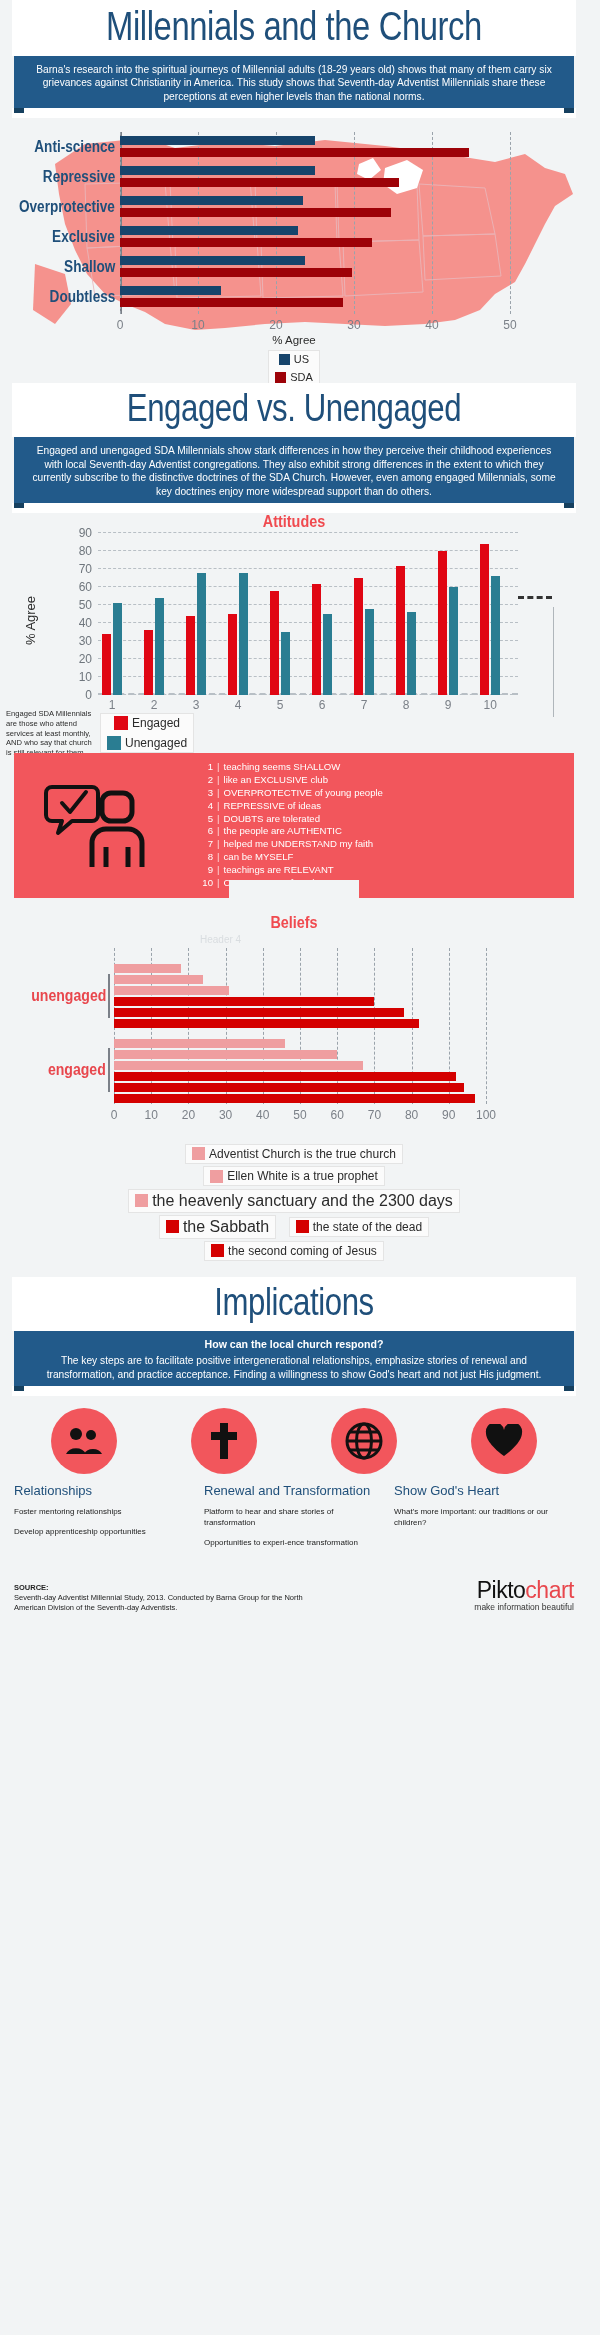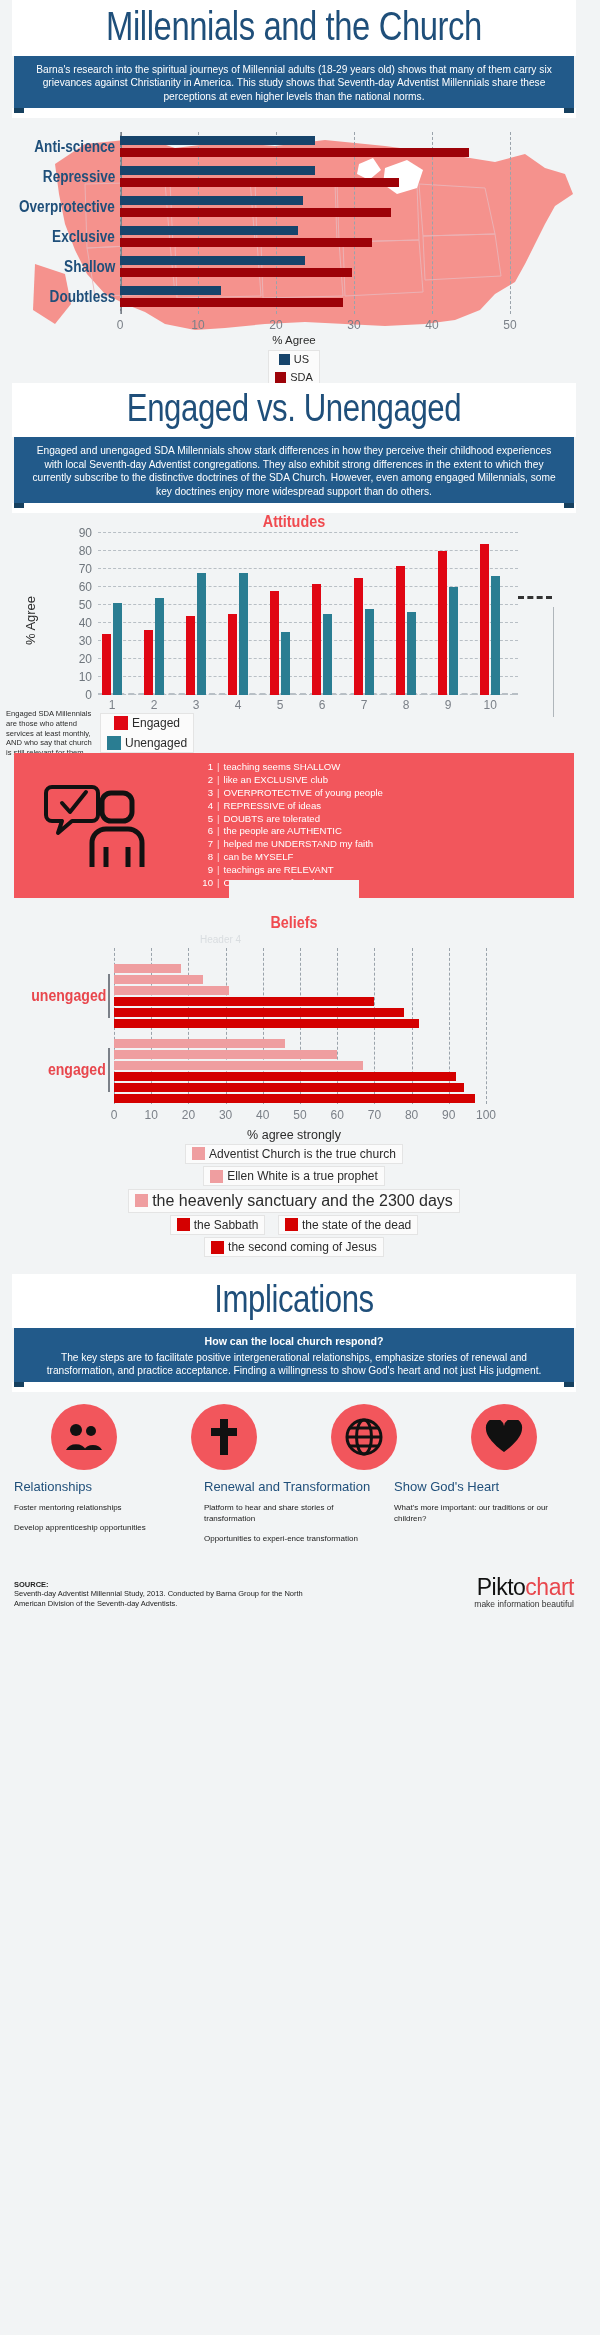--- a/index.html
+++ b/index.html
@@ -552,21 +552,20 @@
         <div class="c3bar" style="top: 41px; width: 70%; background: rgb(212, 0, 0);"></div>
         <div class="c3bar" style="top: 52px; width: 78%; background: rgb(212, 0, 0);"></div>
         <div class="c3bar" style="top: 63px; width: 82%; background: rgb(212, 0, 0);"></div>
         <div class="c3bar" style="top: 83px; width: 46%; background: rgb(239, 158, 160);"></div>
         <div class="c3bar" style="top: 94px; width: 60%; background: rgb(239, 158, 160);"></div>
         <div class="c3bar" style="top: 105px; width: 67%; background: rgb(239, 158, 160);"></div>
         <div class="c3bar" style="top: 116px; width: 92%; background: rgb(212, 0, 0);"></div>
         <div class="c3bar" style="top: 127px; width: 94%; background: rgb(212, 0, 0);"></div>
         <div class="c3bar" style="top: 138px; width: 97%; background: rgb(212, 0, 0);"></div>
       </div>
-    <div class="xtitle">% agree strongly</div>
   </div>
 
   <div class="c3legend">
     <div class="row">
       <span class="legend-box">
         <span class="legend-item">
           <i class="sw" style="background:#ef9ea0;width:13px;height:13px"></i>
           <span style="font-size:12px">Adventist Church is the true church</span>
         </span>
       </span>
@@ -584,21 +583,21 @@
         <span class="legend-item">
           <i class="sw" style="background:#ef9ea0;width:13px;height:13px"></i>
           <span style="font-size:16px">the heavenly sanctuary and the 2300 days</span>
         </span>
       </span>
     </div>
     <div class="row">
       <span class="legend-box">
         <span class="legend-item">
           <i class="sw" style="background:#d40000;width:13px;height:13px"></i>
-          <span style="font-size:12px">the Sabbath</span>
+          <span style="font-size:16px">the Sabbath</span>
         </span>
       </span>
       <span class="legend-box" style="margin-left:8px">
         <span class="legend-item">
           <i class="sw" style="background:#d40000;width:13px;height:13px"></i>
           <span style="font-size:12px">the state of the dead</span>
         </span>
       </span>
     </div>
     <div class="row">

